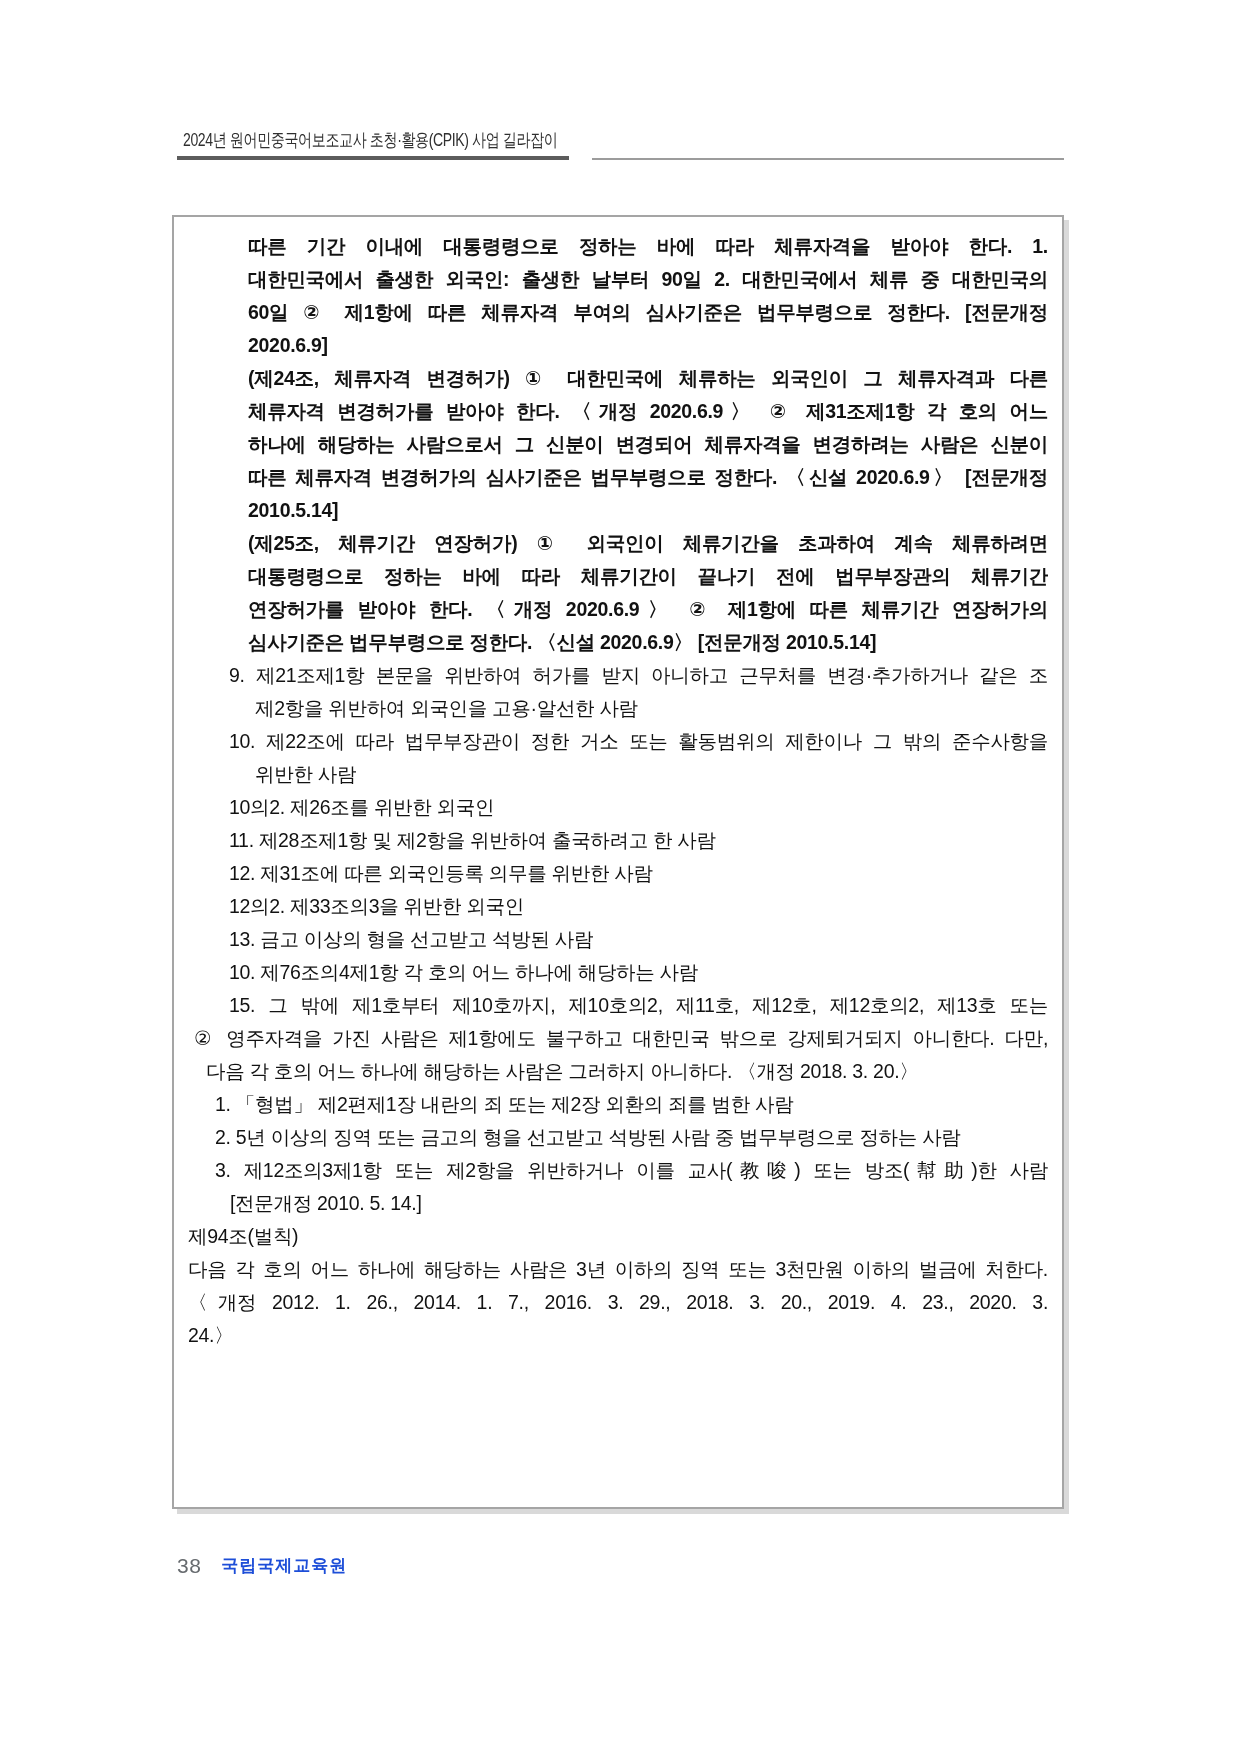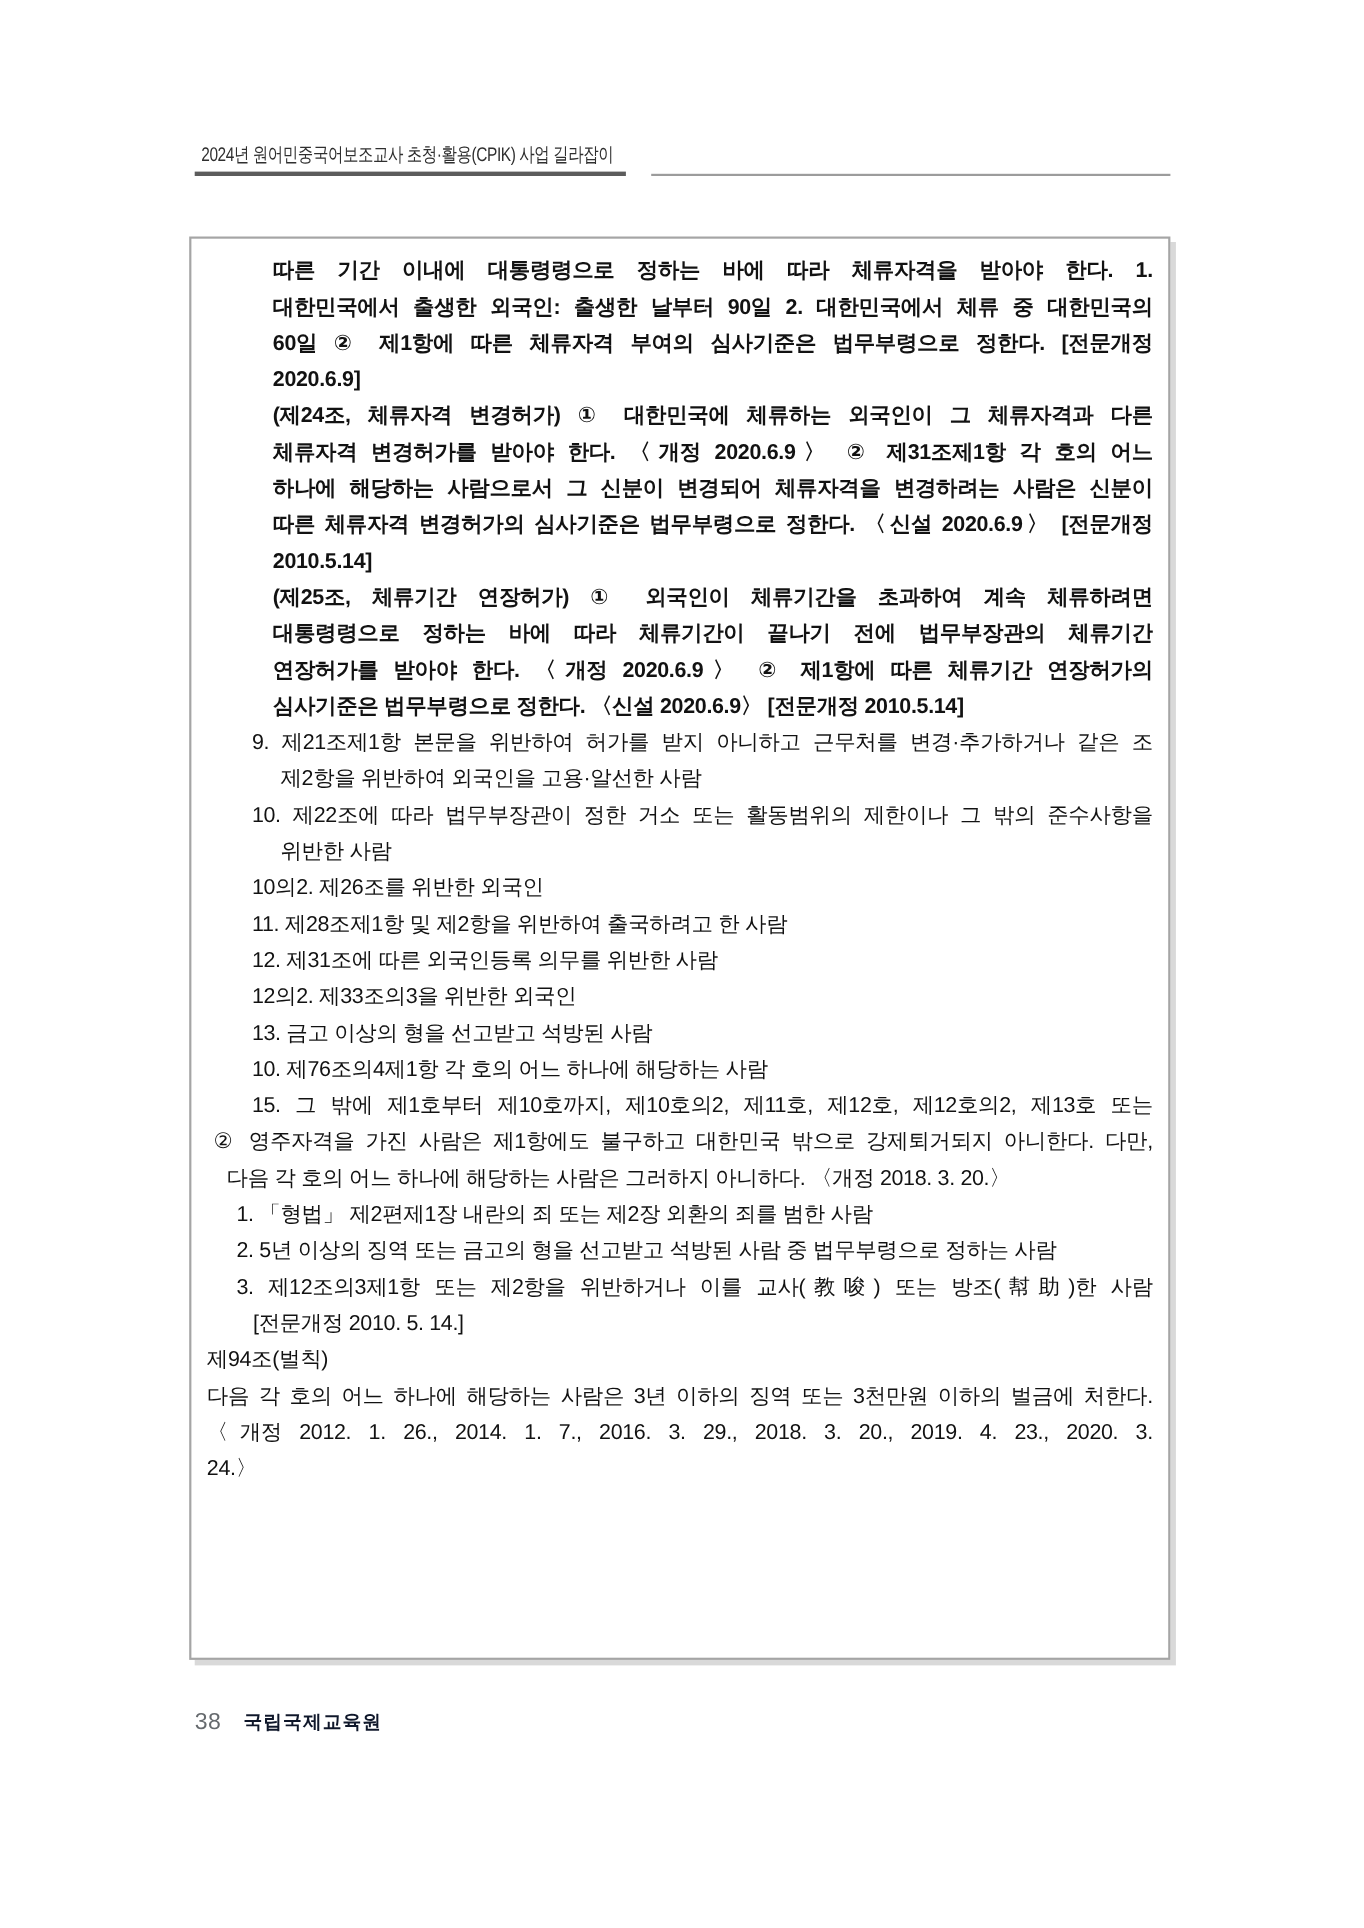--- a/index.html
+++ b/index.html
@@ -64,21 +64,21 @@
 
   
   .footer {
     position: absolute; left: 177px; top: 1544px;
     display: flex; align-items: flex-start; gap: 20px; margin-top: 10px;
   }
   .page-num {
     font-size: 21px; color: #666a6e; letter-spacing: 0.5px;
   }
   .publisher {
-    font-size: 17px; color: #0f172a; font-weight: 600; letter-spacing: 1px;
+    font-size: 17px; color: #1d4ed8; font-weight: 600; letter-spacing: 1px;
   }
 </style>
 </head>
 <body>
 
 <div class="header-title">2024년 원어민중국어보조교사 초청·활용(CPIK)  사업 길라잡이</div>
 <div class="header-rule-thick"></div>
 <div class="header-rule-thin"></div>
 
 <div class="law-box">

